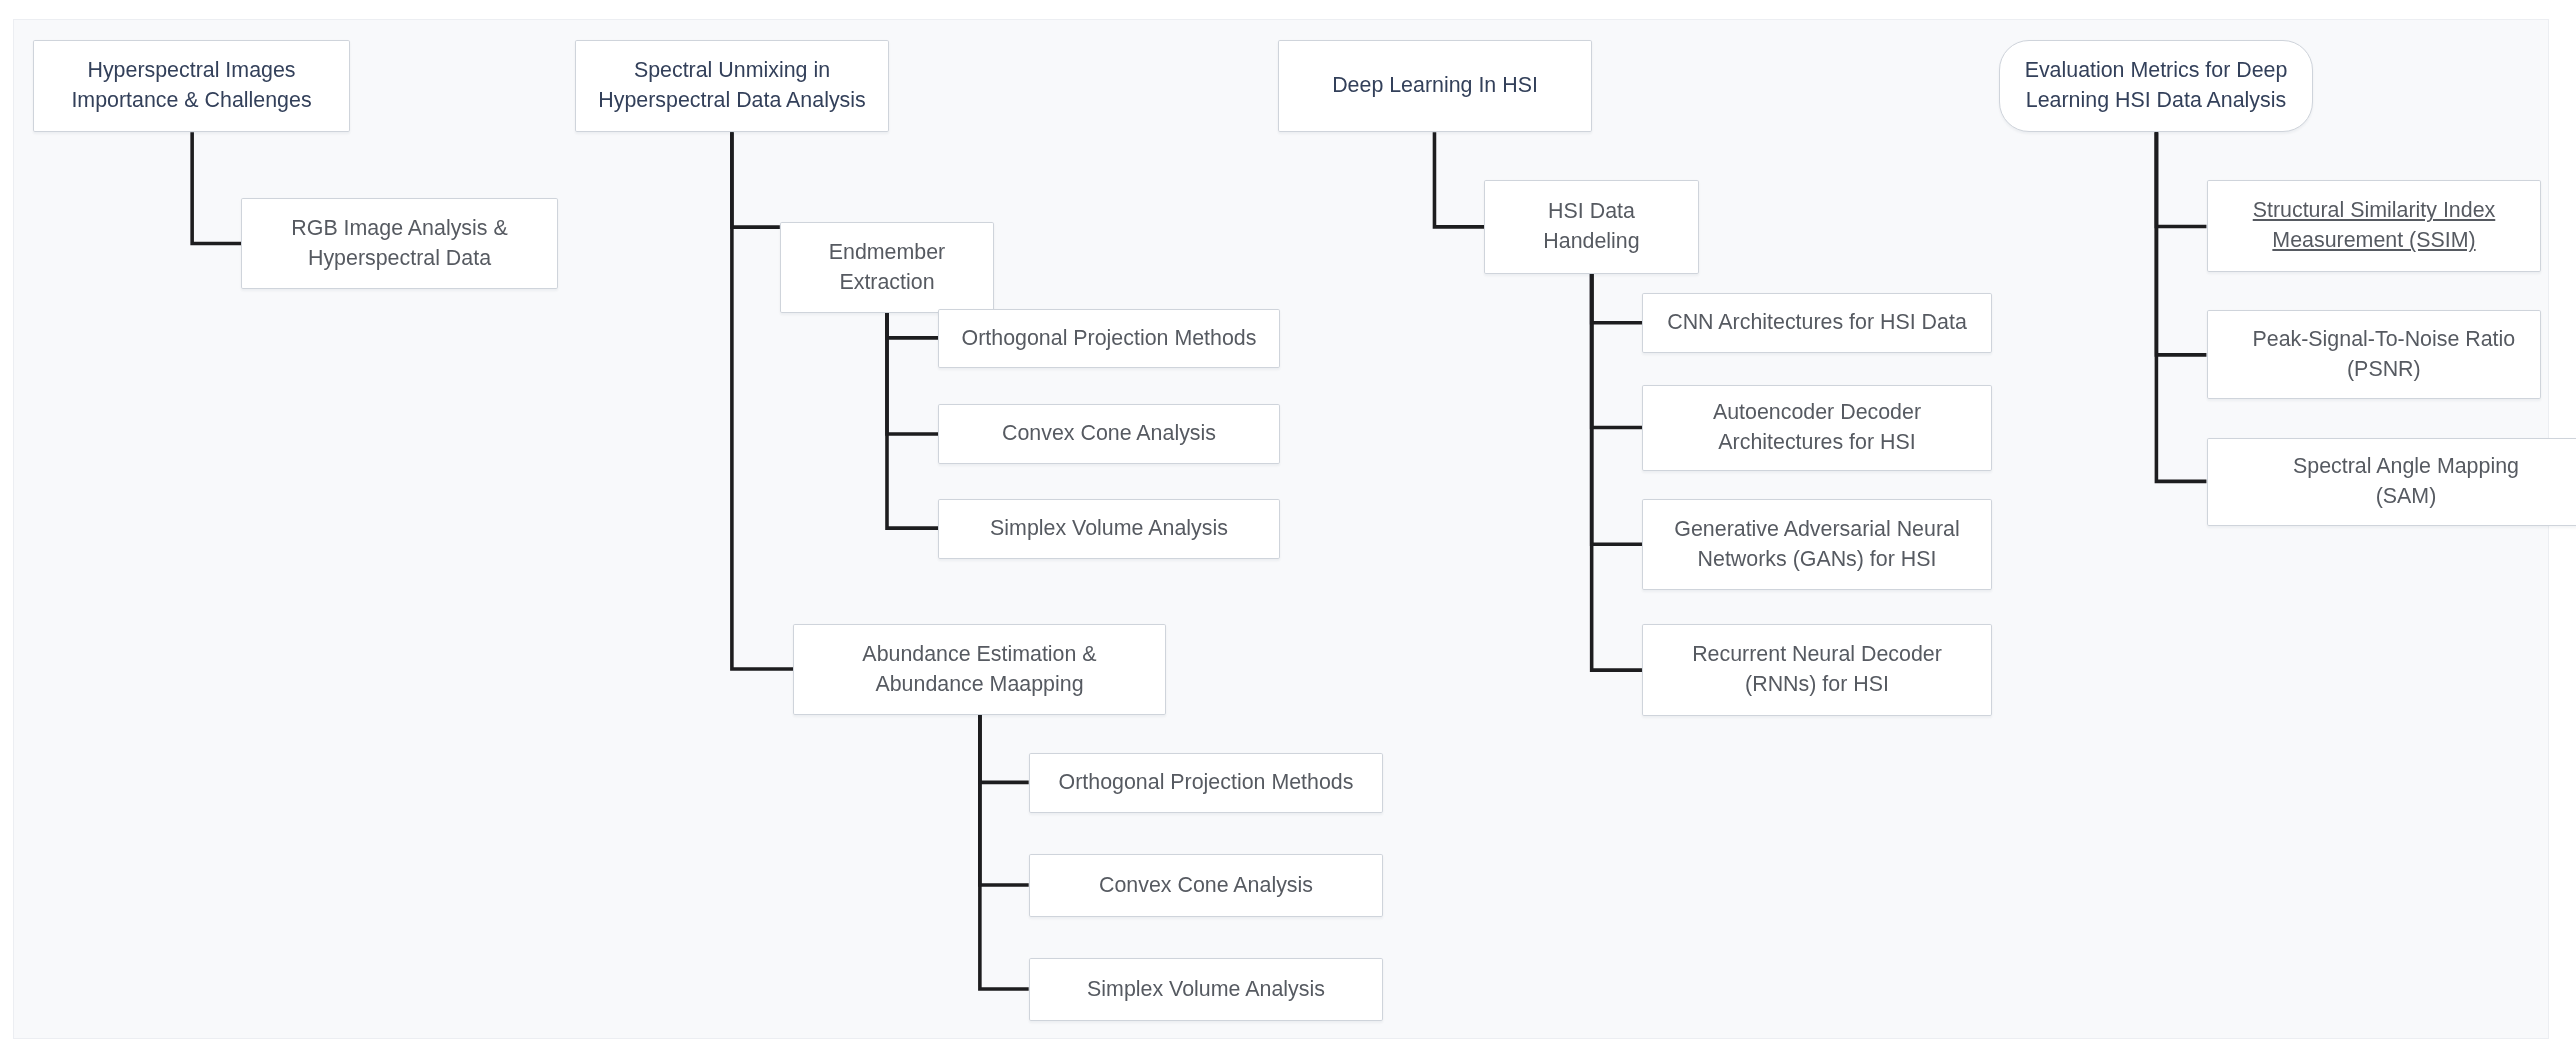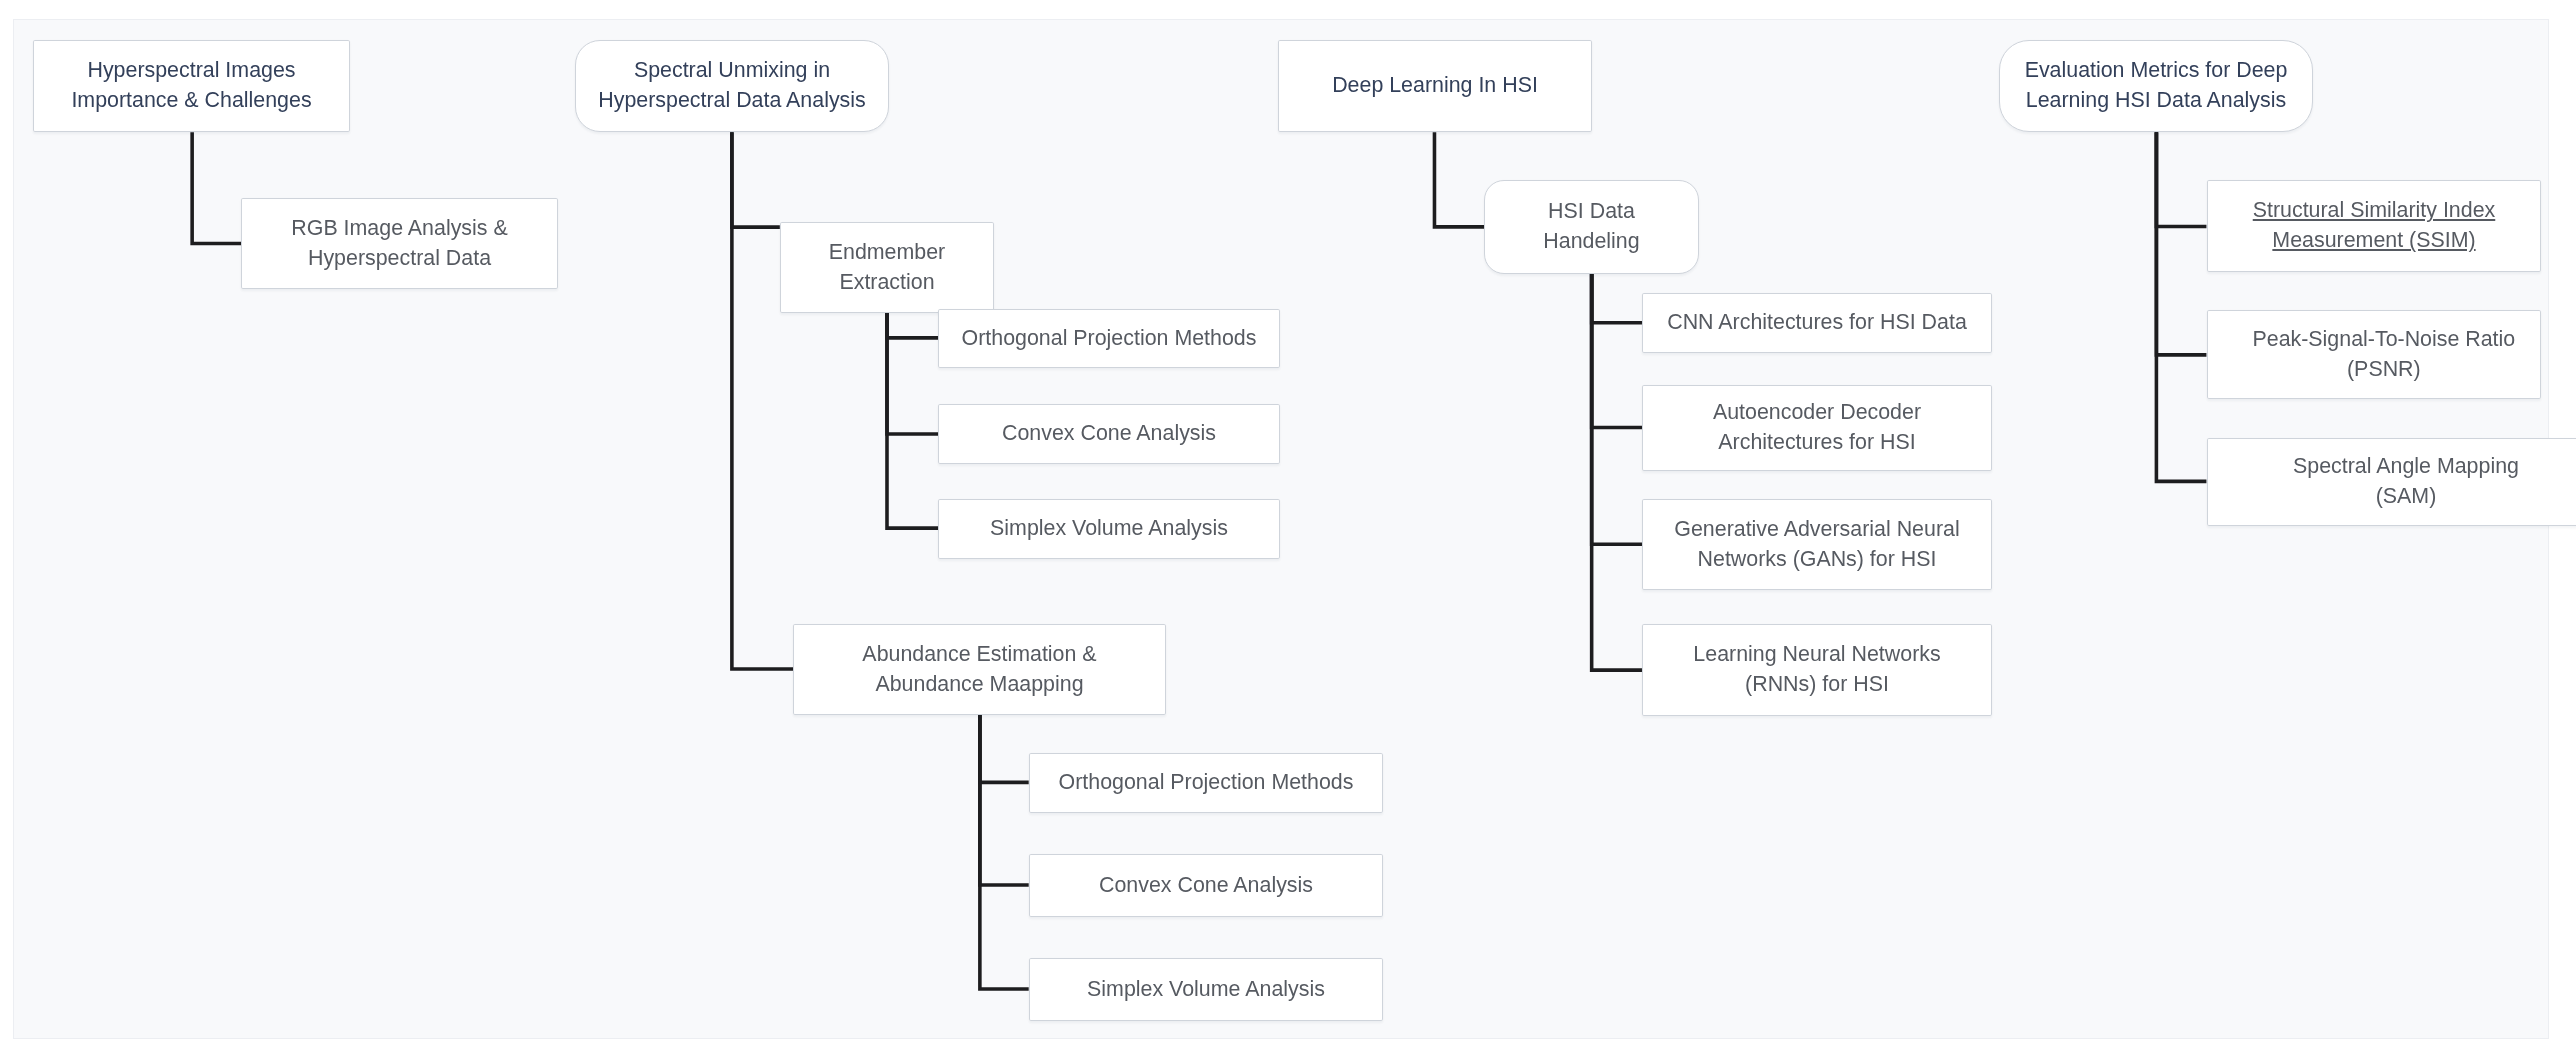--- a/index.html
+++ b/index.html
@@ -88,21 +88,21 @@
     </svg>
   <div>
       <div class="node root" style="left: 33px; top: 40px; width: 317px; height: 92px;">
         <span class="label">Hyperspectral Images
 Importance &amp; Challenges</span>
       </div>
       <div class="node child" style="left: 241px; top: 198px; width: 317px; height: 91px;">
         <span class="label">RGB Image Analysis &amp;
 Hyperspectral Data</span>
       </div>
-      <div class="node root" style="left: 575px; top: 40px; width: 314px; height: 92px; border-radius: 25px;">
+      <div class="node root" style="left: 575px; top: 40px; width: 314px; height: 92px;">
         <span class="label">Spectral Unmixing in
 Hyperspectral Data Analysis</span>
       </div>
       <div class="node child" style="left: 780px; top: 182px; width: 214px; height: 91px; margin-top: 40px;">
         <span class="label">Endmember
 Extraction</span>
       </div>
       <div class="node child" style="left: 938px; top: 309px; width: 342px; height: 59px;">
         <span class="label">Orthogonal Projection Methods</span>
       </div>
@@ -121,37 +121,37 @@
       </div>
       <div class="node child" style="left: 1029px; top: 854px; width: 354px; height: 63px;">
         <span class="label">Convex Cone Analysis</span>
       </div>
       <div class="node child" style="left: 1029px; top: 958px; width: 354px; height: 63px;">
         <span class="label">Simplex Volume Analysis</span>
       </div>
       <div class="node root" style="left: 1278px; top: 40px; width: 314px; height: 92px;">
         <span class="label">Deep Learning In HSI</span>
       </div>
-      <div class="node child" style="left: 1484px; top: 180px; width: 215px; height: 94px; border-radius: 20px;">
+      <div class="node child" style="left: 1484px; top: 180px; width: 215px; height: 94px;">
         <span class="label">HSI Data
 Handeling</span>
       </div>
       <div class="node child" style="left: 1642px; top: 293px; width: 350px; height: 60px;">
         <span class="label">CNN Architectures for HSI Data</span>
       </div>
       <div class="node child" style="left: 1642px; top: 385px; width: 350px; height: 86px;">
         <span class="label">Autoencoder Decoder
 Architectures for HSI</span>
       </div>
       <div class="node child" style="left: 1642px; top: 499px; width: 350px; height: 91px;">
         <span class="label">Generative Adversarial Neural
 Networks (GANs) for HSI</span>
       </div>
       <div class="node child" style="left: 1642px; top: 624px; width: 350px; height: 92px;">
-        <span class="label">Learning Neural Networks
+        <span class="label">Recurrent Neural Decoder
 (RNNs) for HSI</span>
       </div>
       <div class="node root" style="left: 1999px; top: 40px; width: 314px; height: 92px; border-radius: 30px;">
         <span class="label">Evaluation Metrics for Deep
 Learning HSI Data Analysis</span>
       </div>
       <div class="node child" style="left: 2207px; top: 180px; width: 334px; height: 92px; text-decoration: underline;">
         <span class="label">Structural Similarity Index
 Measurement (SSIM)</span>
       </div>

